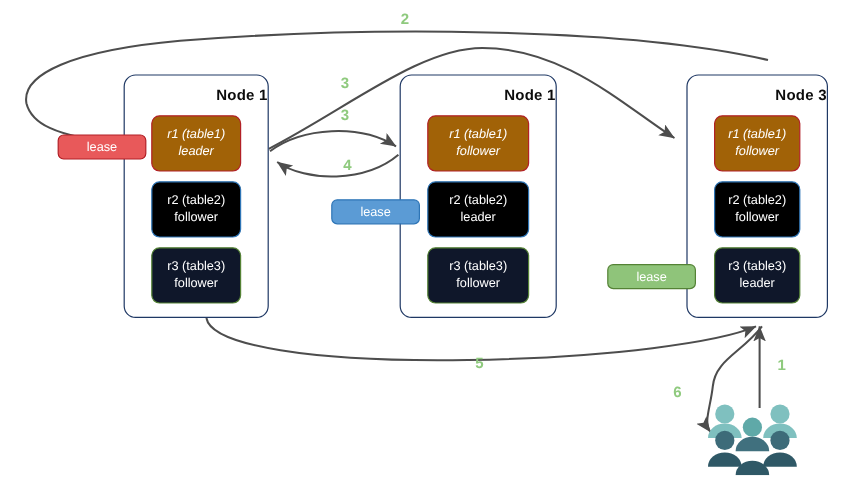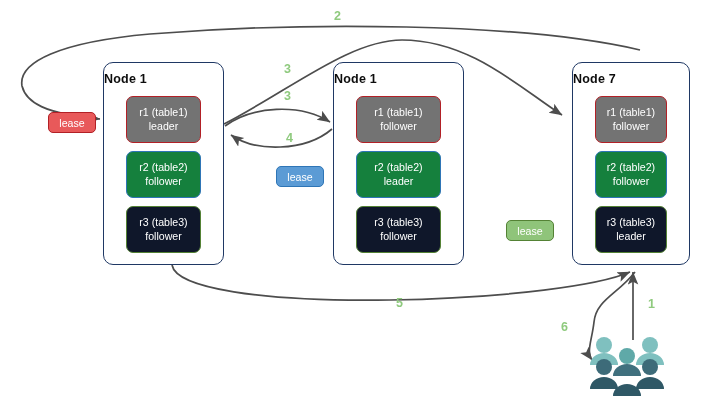--- a/index.html
+++ b/index.html
@@ -29,21 +29,21 @@
     border: 1.4px solid #1f3864;
     border-radius: 10px;
     background: #ffffff;
     box-sizing: border-box;
   }
   .node-title {
     position: absolute;
     left: 0;
     right: 0;
     top: 9px;
-    text-align: left;
+    text-align: right;
     font-size: 12.5px;
     font-weight: bold;
     color: #0d0d0d;
     letter-spacing: .2px;
   }
   .replica {
     position: absolute;
     left: 22px;
     right: 22px;
     height: 47px;
@@ -52,38 +52,38 @@
     display: flex;
     flex-direction: column;
     align-items: center;
     justify-content: center;
     color: #ffffff;
     font-size: 10.6px;
     line-height: 13.5px;
     text-align: center;
   }
   .replica .ln { display: block; }
-  .rep-red   { background: #737373; border: 1.5px solid #b22026; }
-  .rep-blue  { background: #15803d; border: 1.5px solid #2e75b6; }
+  .rep-red   { background: #a16207; border: 1.5px solid #b22026; font-style: italic; }
+  .rep-blue  { background: #000000; border: 1.5px solid #2e75b6; }
   .rep-green { background: #0f172a; border: 1.5px solid #548235; }
   .r-slot-0 { top: 33px; }
   .r-slot-1 { top: 88px; }
   .r-slot-2 { top: 143px; }
 
   .lease {
     position: absolute;
     border-radius: 5px;
     box-sizing: border-box;
     display: flex;
     align-items: center;
     justify-content: center;
     color: #ffffff;
     font-size: 10.6px;
     height: 21px;
-    width: 48px;
+    width: 74px;
   }
   .lease-red   { background: #e8595a; border: 1.5px solid #b22026; }
   .lease-blue  { background: #5b9bd5; border: 1.5px solid #2e75b6; }
   .lease-green { background: #8fc47a; border: 1.5px solid #548235; }
 
   .step-label {
     position: absolute;
     font-size: 12.5px;
     font-weight: bold;
     color: #8fca7e;
@@ -150,21 +150,21 @@
       <span class="ln">r2 (table2)</span>
       <span class="ln">leader</span>
     </div>
     <div class="replica rep-green r-slot-2">
       <span class="ln">r3 (table3)</span>
       <span class="ln">follower</span>
     </div>
   </div>
 
   <div class="node" style="left:572px; top:62px; width:118px; height:203px;">
-    <div class="node-title">Node 7</div>
+    <div class="node-title">Node 3</div>
     <div class="replica rep-red r-slot-0">
       <span class="ln">r1 (table1)</span>
       <span class="ln">follower</span>
     </div>
     <div class="replica rep-blue r-slot-1">
       <span class="ln">r2 (table2)</span>
       <span class="ln">follower</span>
     </div>
     <div class="replica rep-green r-slot-2">
       <span class="ln">r3 (table3)</span>

